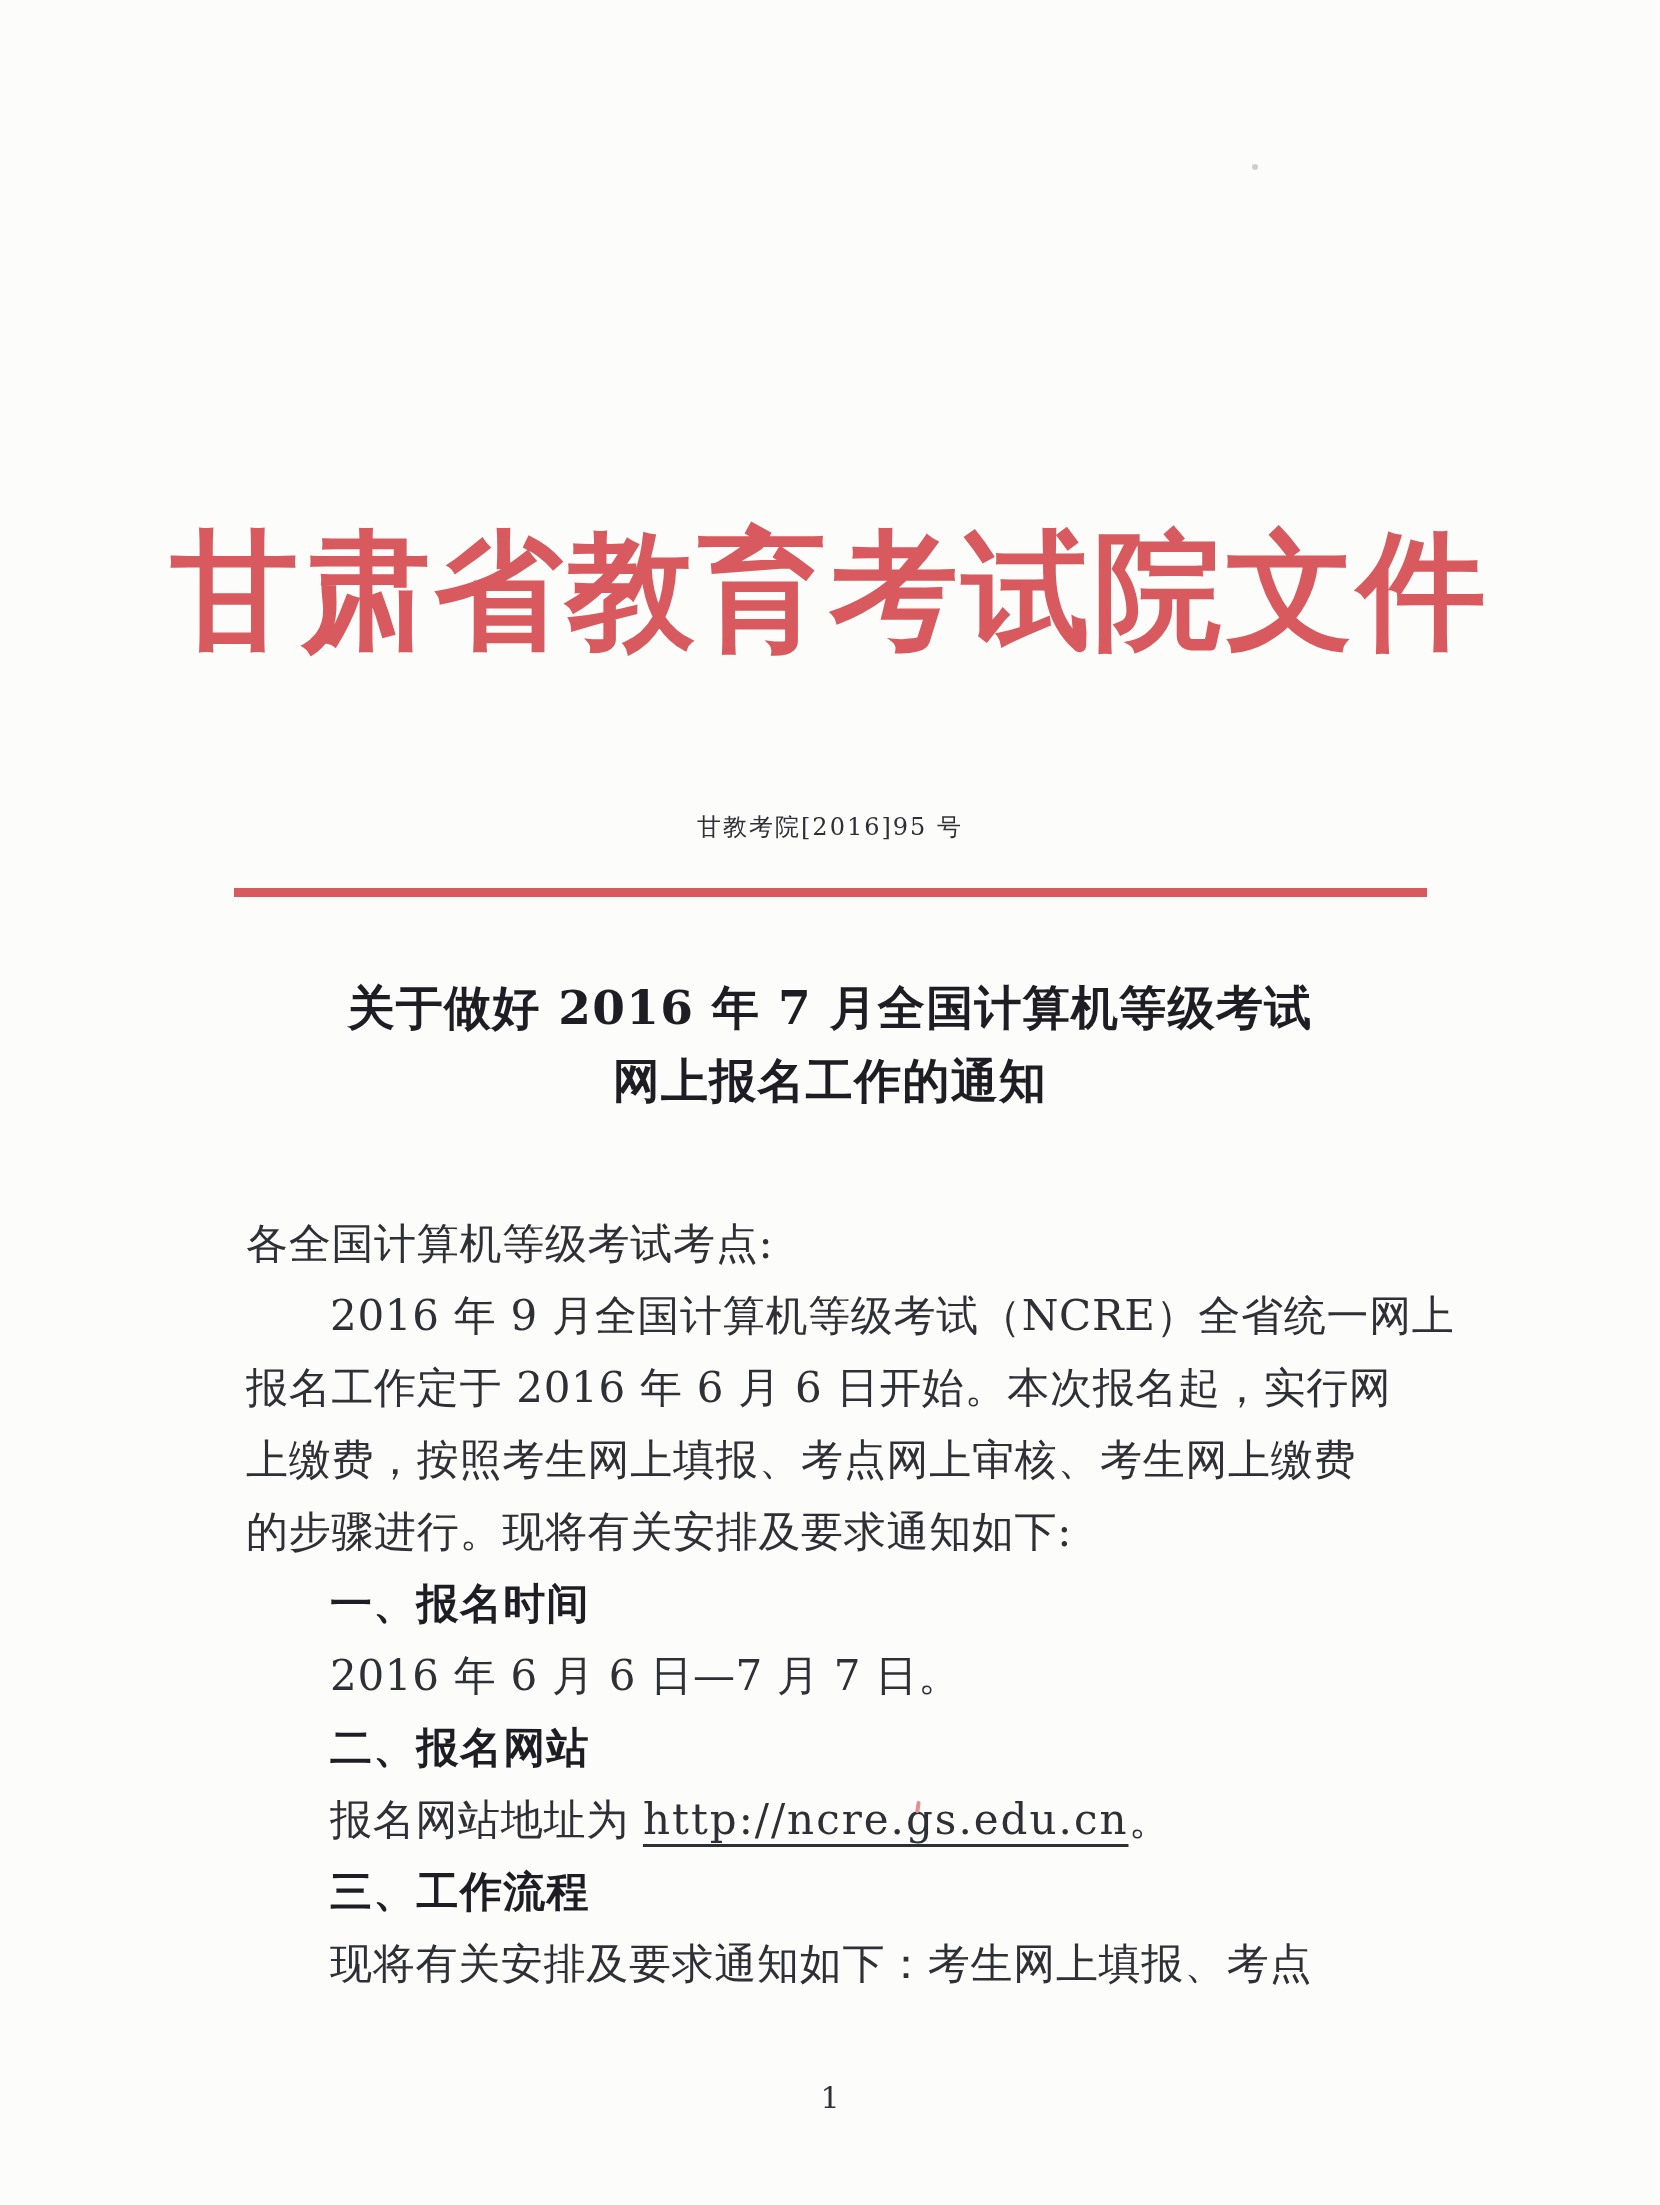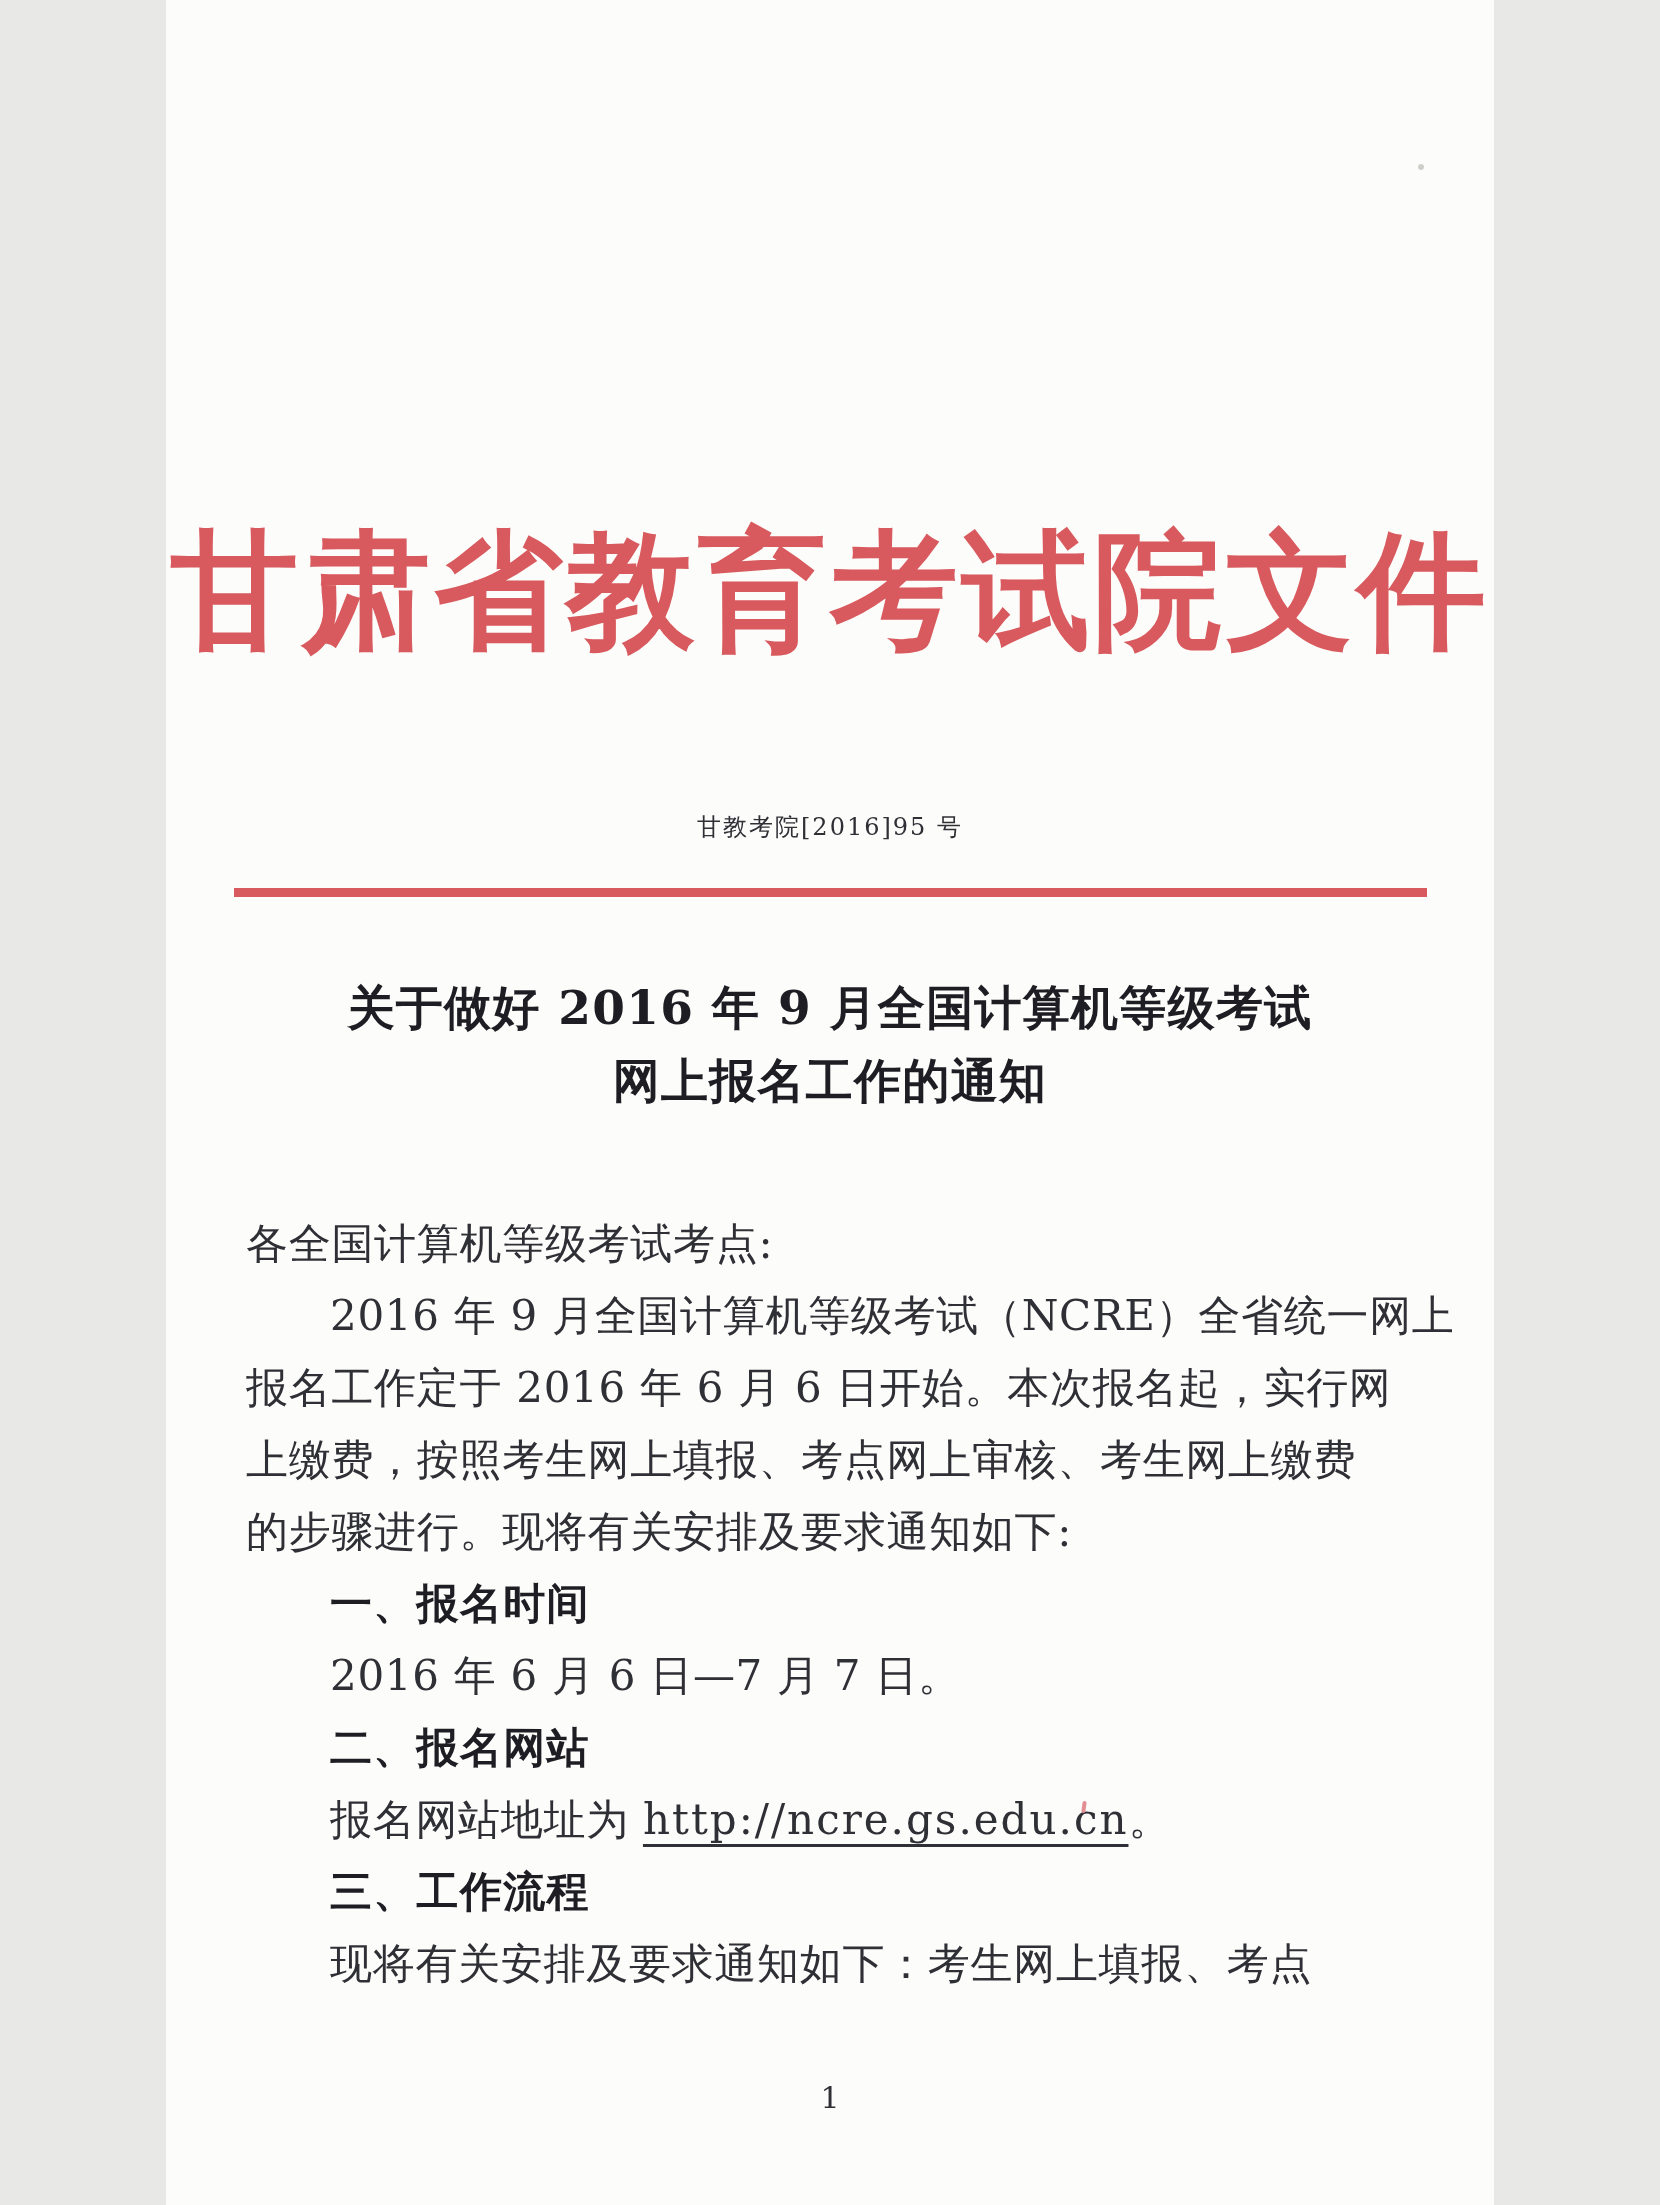--- a/index.html
+++ b/index.html
@@ -1,18 +1,18 @@
 <!DOCTYPE html>
 <html style="--red: #d85a5e; --ink: #2f2f36; --ink-bold: #1d1d23; --paper: #fcfcfa;font-size:10.4px"><head>
 <meta charset="utf-8">
 <style>
   html,body { margin:0; padding:0; background:#e8e8e6; }
   .page {
     position:relative;
-    width:1328px; height:2205px;
+    width:1660px; height:2205px;
     margin:0 auto;
     background:var(--paper,#fcfcfa);
     font-family:"DejaVu Serif","Liberation Serif",serif;
     color:var(--ink,#2f2f36);
     overflow:hidden;
     box-sizing:border-box;
   }
   .banner { padding-top:522px; text-align:center; }
   .banner-title {
     font-size:128px; line-height:137px;
@@ -86,21 +86,21 @@
 
   <div class="banner">
     <div class="banner-title">甘肃省教育考试院文件</div>
   </div>
 
   <div class="doc-number">甘教考院[2016]95 号</div>
 
   <div class="red-line"></div>
 
   <h1 class="doc-title">
-    <span class="title-line">关于做好 2016 年 9 月全国计算机等级考试</span>
+    <span class="title-line">关于做好 2016 年 7 月全国计算机等级考试</span>
     <span class="title-line">网上报名工作的通知</span>
   </h1>
 
   <div class="body-col">
     <p class="line">各全国计算机等级考试考点:</p>
     <p class="line indent">2016 年 9 月全国计算机等级考试（NCRE）全省统一网上</p>
     <p class="line">报名工作定于 2016 年 6 月 6 日开始。本次报名起，实行网</p>
     <p class="line">上缴费，按照考生网上填报、考点网上审核、考生网上缴费</p>
     <p class="line">的步骤进行。现将有关安排及要求通知如下:</p>
     <p class="line indent heading">一、报名时间</p>

